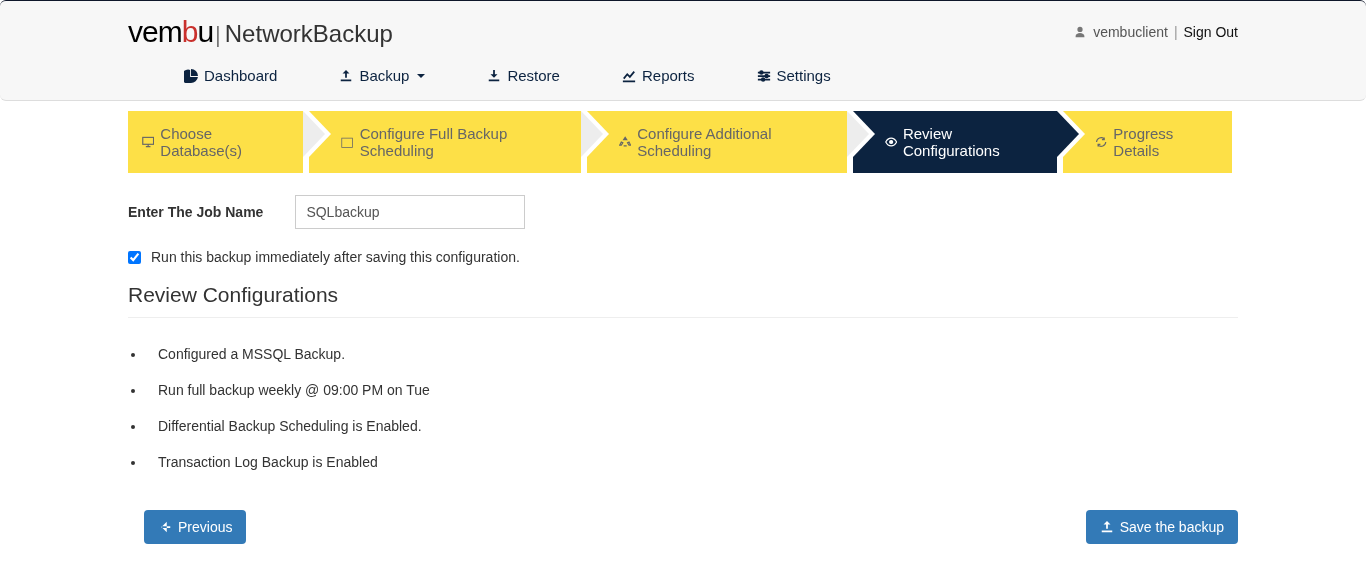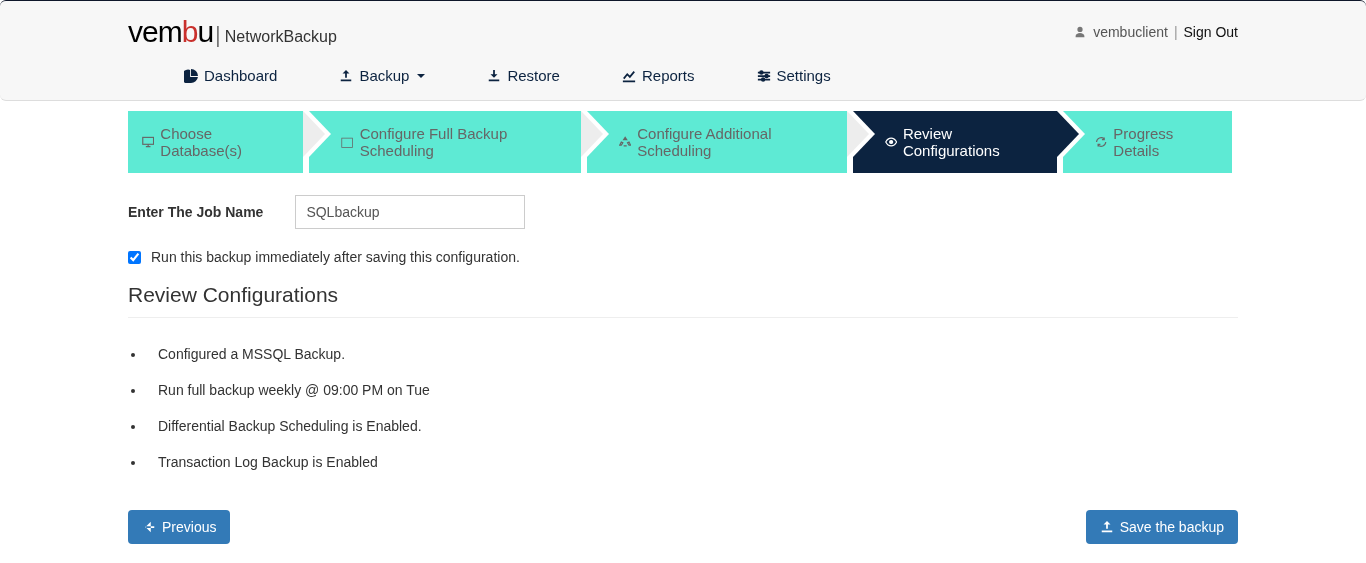--- a/index.html
+++ b/index.html
@@ -38,21 +38,21 @@
     font-weight: 400;
   }
   .logo .brand .red { color: #c9302c; }
   .logo .sep {
     font-size: 22px;
     color: #777;
     margin: 0 4px 0 2px;
     font-weight: 300;
   }
   .logo .product {
-    font-size: 16px;
+    font-size: 24px;
     color: #333;
     font-weight: 400;
   }
   .user-area {
     font-size: 14px;
     color: #555;
     display: flex;
     align-items: center;
     gap: 6px;
   }
@@ -84,21 +84,21 @@
     margin-left: 2px;
   }
   
   .wizard {
     display: flex;
     margin-top: 10px;
     margin-bottom: 22px;
   }
   .step {
     position: relative;
-    background: #5eead4;
+    background: #fde047;
     color: #666;
     padding: 14px 22px 14px 32px;
     font-size: 15px;
     display: flex;
     align-items: center;
     gap: 6px;
     margin-right: 6px;
     cursor: default;
   }
   .step:first-child { padding-left: 14px; }
@@ -182,21 +182,21 @@
     border: none;
     border-radius: 4px;
     padding: 9px 14px;
     font-size: 14px;
     cursor: pointer;
     display: inline-flex;
     align-items: center;
     gap: 6px;
     color: #fff;
   }
-  .btn-primary { background: #337ab7; }
+  .btn-primary { background: #337ab7; margin-left: 16px; }
   .icon { width: 14px; height: 14px; display:inline-block; }
 </style>
 </head>
 <body>
 
 <div class="top-area">
   <div class="container">
     <div class="header-row">
       <div class="logo">
         <span class="brand">

